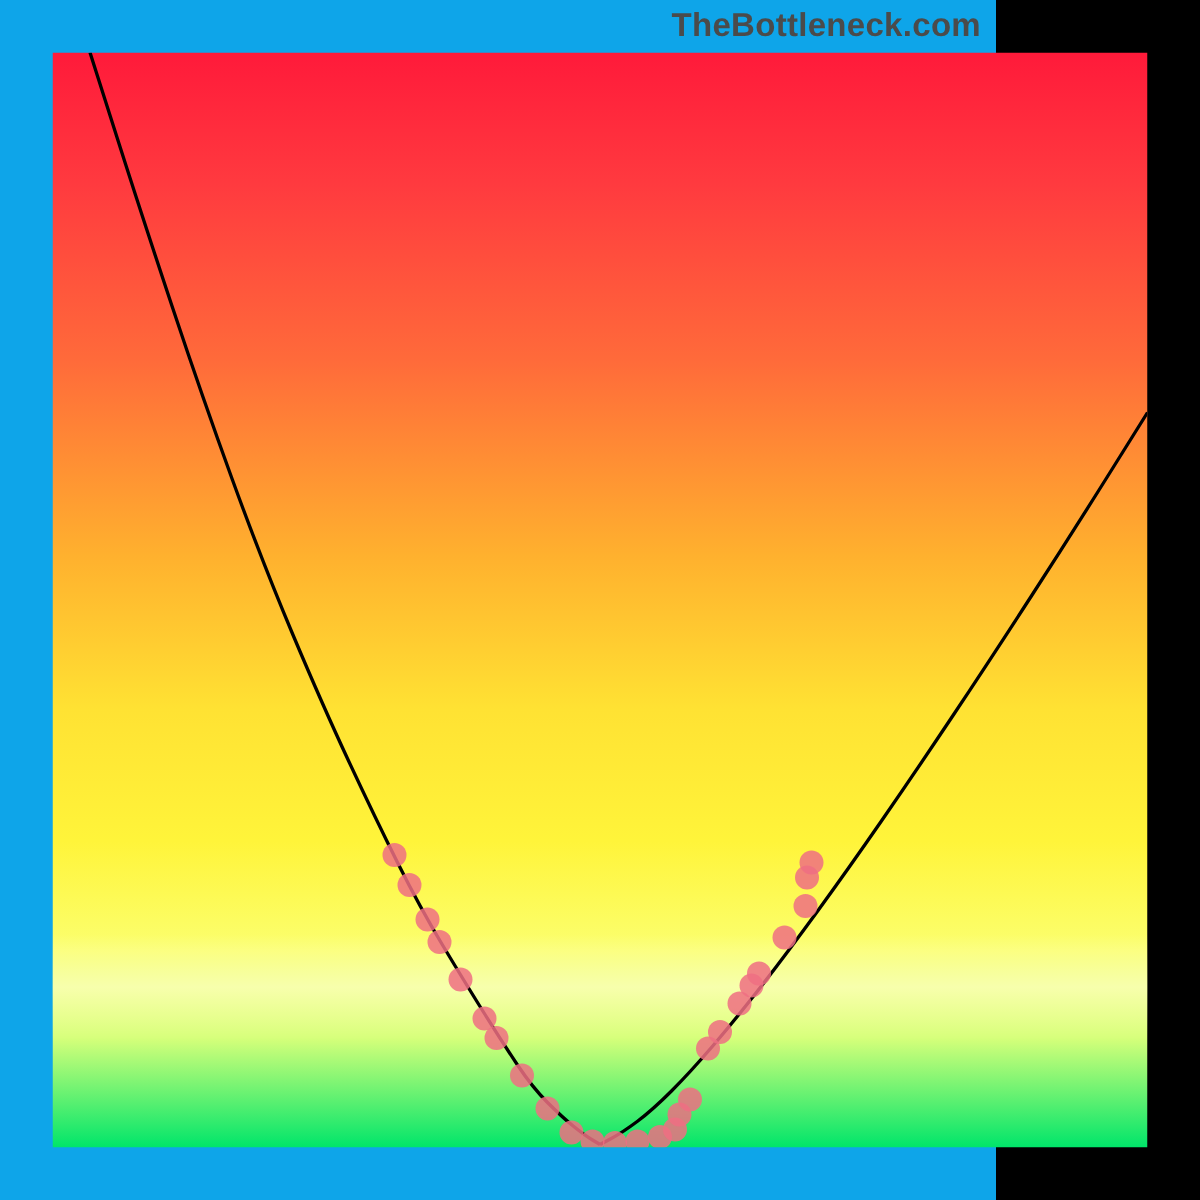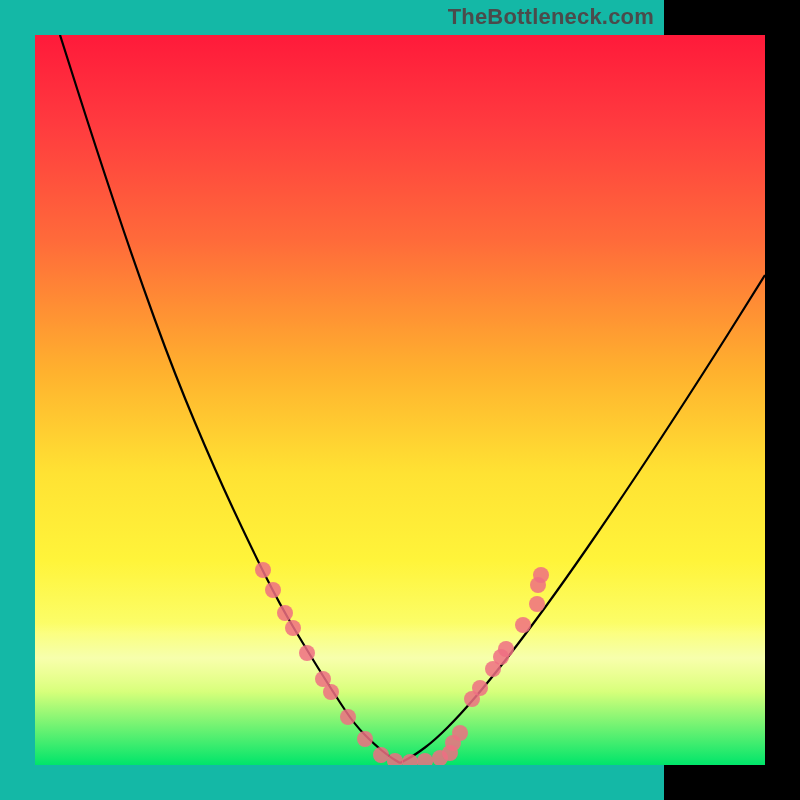--- a/index.html
+++ b/index.html
@@ -7,21 +7,21 @@
     padding: 0;
     background: #000;
     width: 800px;
     height: 800px;
     overflow: hidden;
     position: relative;
   }
   .outer {
     width: 664px;
     height: 800px;
-    background: #14b8a6;
+    background: #0ea5e9;
     position: relative;
   }
   .watermark {
     position: absolute;
     top: 4px;
     right: 10px;
     color: #4b4b4b;
     font-family: Arial, Helvetica, sans-serif;
     font-size: 22px;
     font-weight: bold;

